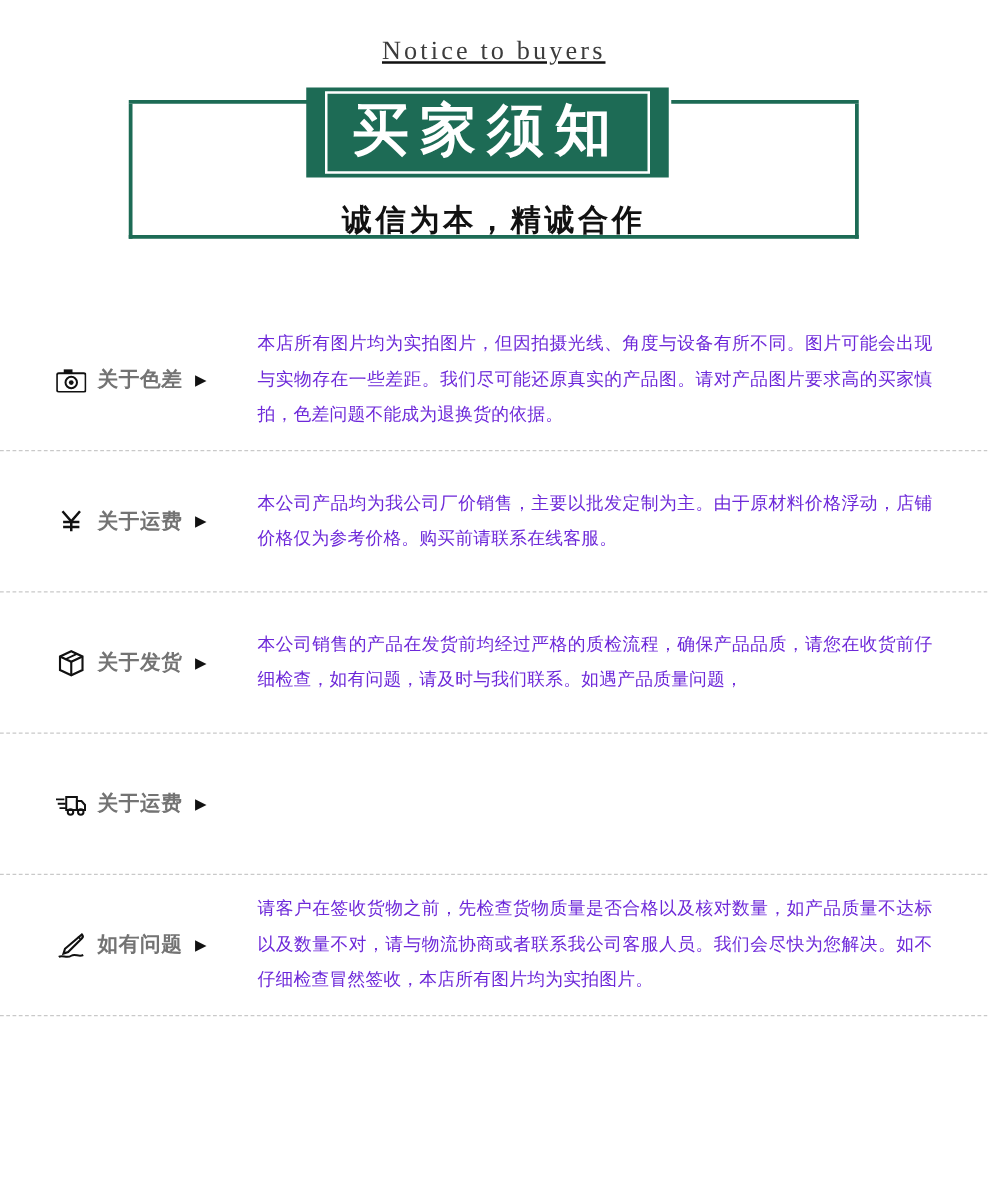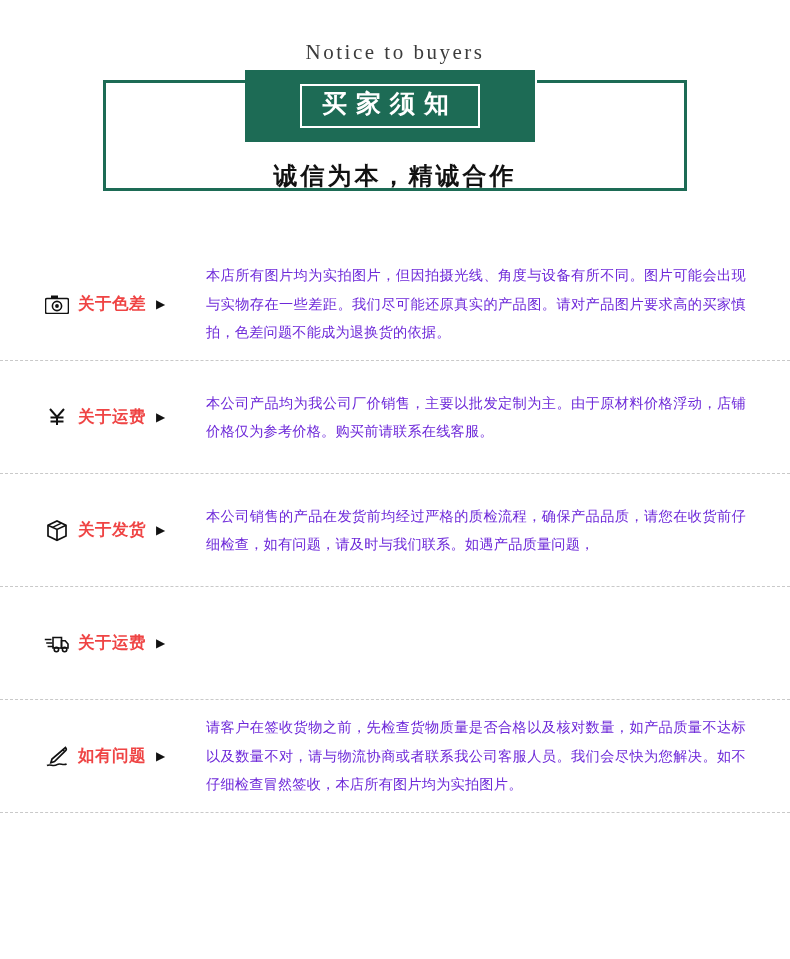--- a/index.html
+++ b/index.html
@@ -13,22 +13,23 @@
     height: 959px;
     font-family: "Liberation Sans", "DejaVu Sans", sans-serif;
     color: #111;
     overflow: hidden;
   }
 
   
   .header {
     position: relative;
     width: 790px;
-    padding-top: 40px;
+    padding-top: 28px;
     height: 228px;
+    text-decoration: underline;
   }
   .eng-title {
     text-align: center;
     font-size: 21px;
     letter-spacing: 2.5px;
     color: #3c3c3c;
     font-weight: 400;
     font-family: "Liberation Serif", "DejaVu Serif", serif;
   }
   
@@ -61,21 +62,21 @@
     height: 72px;
     background: #1d6b55;
     display: flex;
     align-items: center;
     justify-content: center;
   }
   .green-badge .inner {
     border: 2px solid #ffffff;
     padding: 4px 20px 7px 20px;
     color: #ffffff;
-    font-size: 25px;
+    font-size: 45px;
     letter-spacing: 9px;
     font-weight: 700;
     font-family: "Liberation Serif", "DejaVu Serif", serif;
     line-height: 1.15;
   }
 
   .sub-wrap {
     position: absolute;
     left: 0;
     top: 160px;
@@ -130,21 +131,21 @@
     flex: 0 0 26px;
     display: flex;
     align-items: center;
     justify-content: center;
     color: #111;
   }
   .ic svg { display: block; }
   .label-txt {
     font-size: 16.5px;
     font-weight: 700;
-    color: #ef4444;
+    color: #737373;
     letter-spacing: 0.5px;
     white-space: nowrap;
     font-family: "Liberation Serif", "DejaVu Serif", serif;
   }
   .arrow {
     font-size: 12px;
     color: #111;
     line-height: 1;
     margin-left: 2px;
   }

